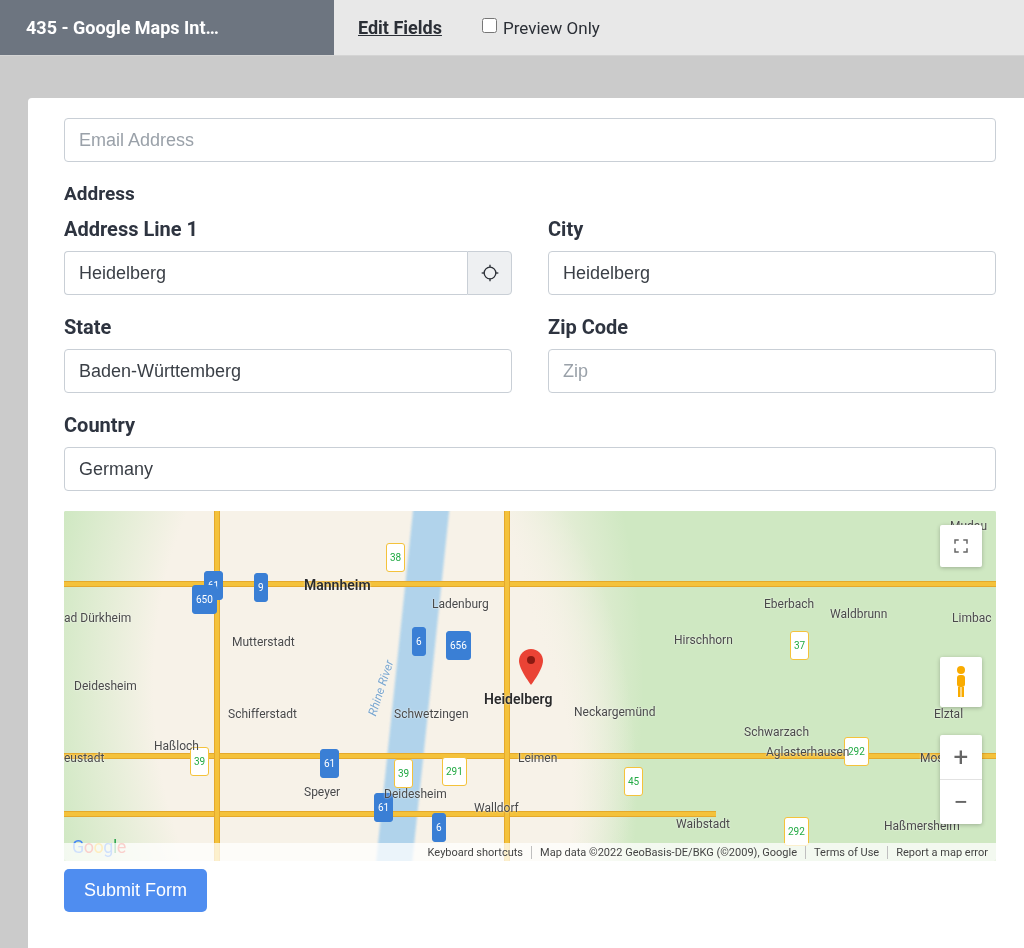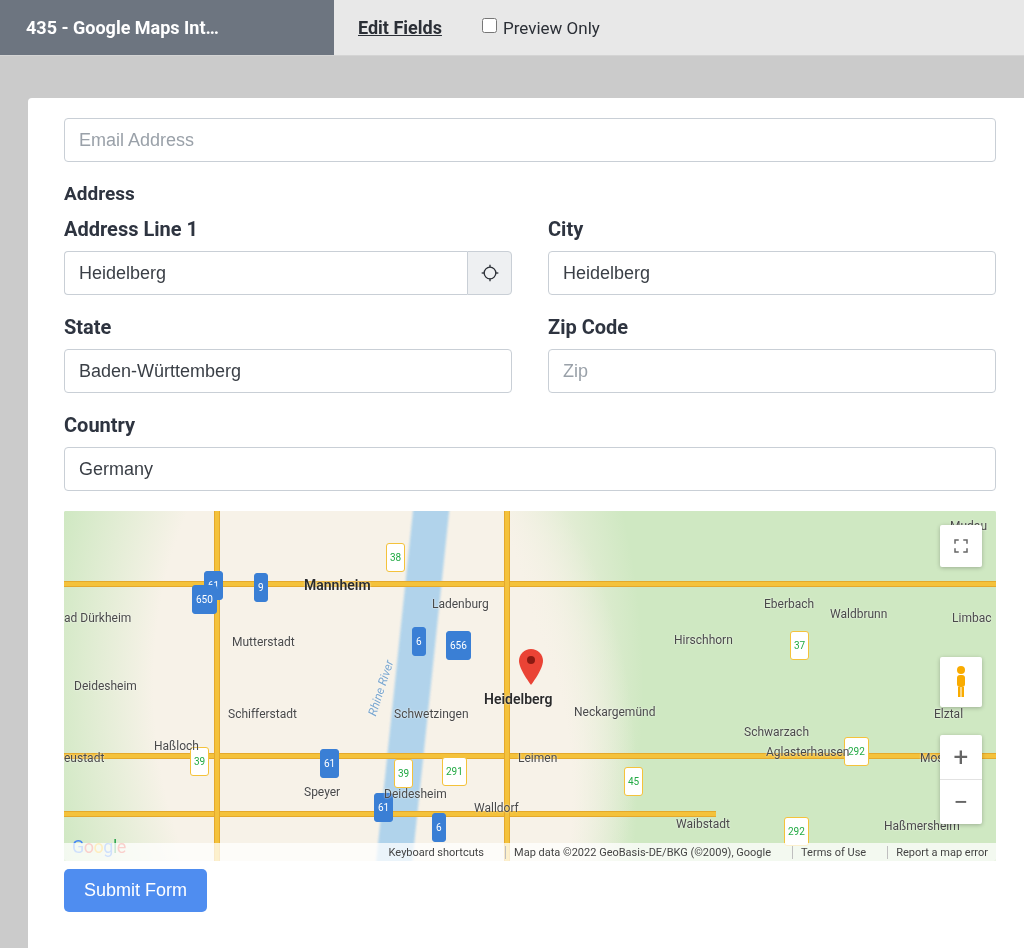--- a/index.html
+++ b/index.html
@@ -238,21 +238,21 @@
     bottom: 0;
     right: 0;
     left: 0;
     display: flex;
     justify-content: flex-end;
     align-items: center;
     height: 18px;
     font-size: 11px;
     color: #444;
     background: rgba(255,255,255,0.75);
-    gap: 13px;
+    gap: 0;
   }
   .map-footer span {
     padding: 0 8px;
     border-left: 1px solid #bfbfbf;
     cursor: pointer;
   }
   .map-footer span:first-child { border-left: none; }
 
   .google-logo {
     position: absolute;

